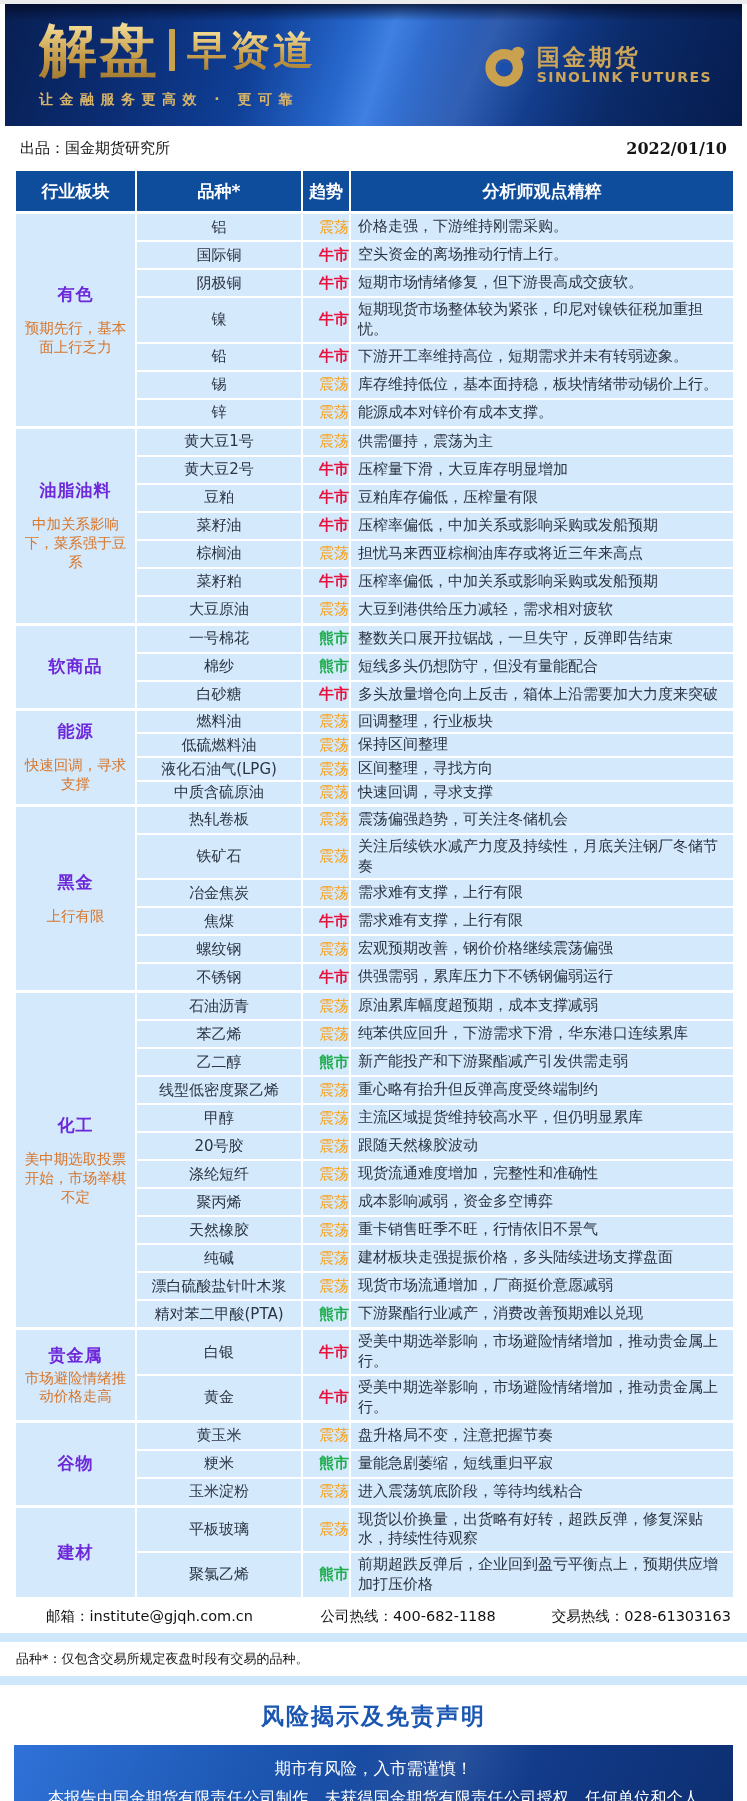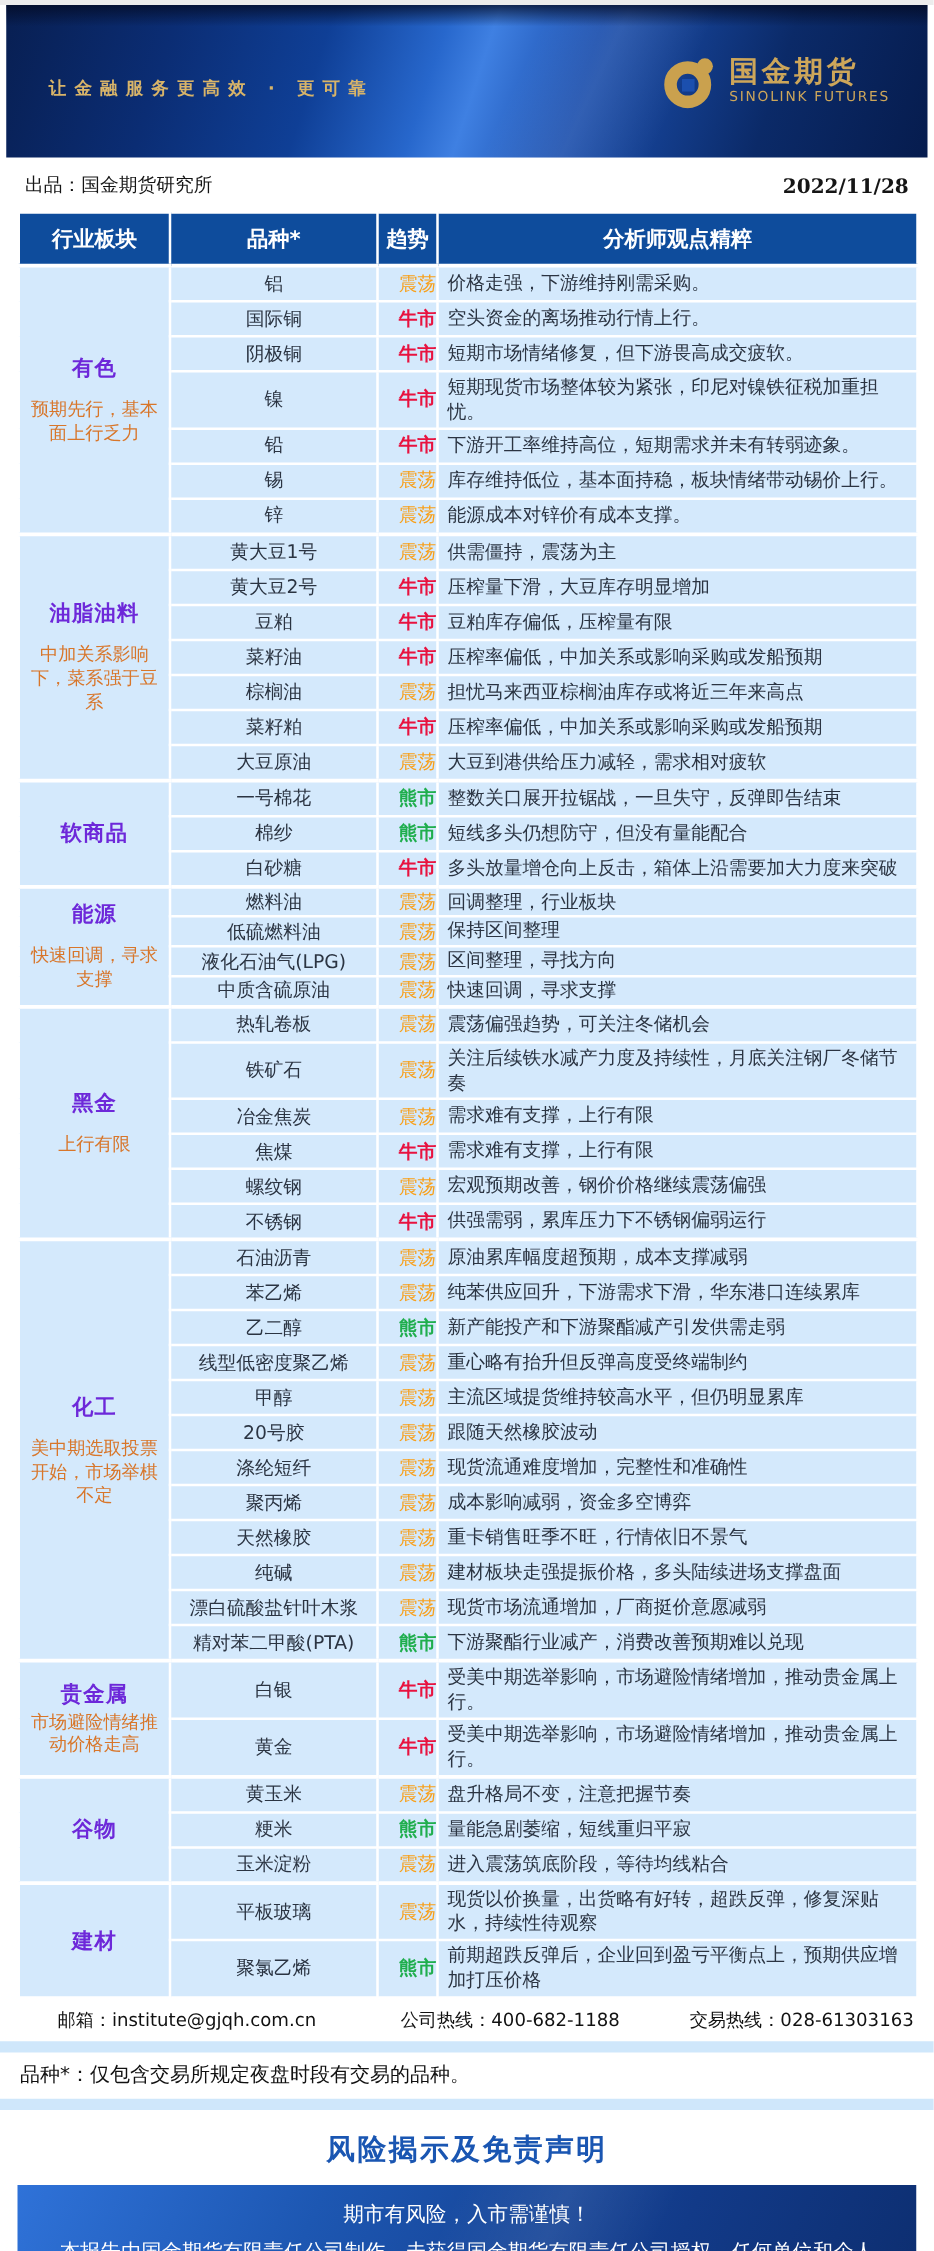--- a/index.html
+++ b/index.html
@@ -19,21 +19,21 @@
   .brand-main{font-family:"DejaVu Serif","Liberation Serif",serif;font-size:58px;font-weight:bold;line-height:1;
     background:linear-gradient(180deg,#f0d78f 10%,#caa14e 55%,#a87f33 95%);-webkit-background-clip:text;background-clip:text;color:transparent;letter-spacing:2px;}
   .brand-bar{display:inline-block;width:6px;height:42px;background:#caa14e;margin:0 12px 0 10px;border-radius:1px;}
   .brand-sub{font-size:40px;font-weight:800;letter-spacing:3px;line-height:1;
     background:linear-gradient(180deg,#f0d78f 10%,#caa14e 60%,#b0863a 95%);-webkit-background-clip:text;background-clip:text;color:transparent;}
   .tagline{margin-top:12px;font-size:14px;color:#d8b469;letter-spacing:6.5px;font-weight:bold;}
   .logo{position:relative;display:flex;align-items:center;gap:9px;}
   .logo-icon{width:44px;height:44px;flex:0 0 auto;}
   .logo-text{line-height:1.1;}
   .logo-cn{font-size:23px;font-weight:bold;letter-spacing:3px;color:#cda65a;}
-  .logo-en{font-size:11px;font-weight:normal;letter-spacing:1.4px;color:#cda65a;}
+  .logo-en{font-size:14px;font-weight:bold;letter-spacing:1.4px;color:#cda65a;}
 
   
   .meta{display:flex;justify-content:space-between;align-items:center;padding:13px 20px 9px;}
   .meta-producer{font-size:15px;color:#151515;}
   .meta-date{font-size:16px;color:#151515;font-weight:bold;font-family:"DejaVu Serif","Liberation Serif",serif;}
 
   
   table.report{margin:2px 14px 0;width:719px;border-collapse:collapse;table-layout:fixed;}
   col.c-sector{width:121px;} col.c-variety{width:166px;} col.c-trend{width:48px;} col.c-view{width:384px;}
   table.report th{background:#0e4c9c;color:#fff;font-size:17px;font-weight:bold;height:40px;border:2px solid #fff;padding:0;}
@@ -46,54 +46,59 @@
   .sector-name{font-size:17px;font-weight:bold;color:#6d28d9;letter-spacing:1px;}
   .sector-note{margin-top:13px;font-size:14.5px;color:#d8762a;line-height:1.3;}
   tr.compact td.variety, tr.compact td.trend{height:15px;padding:1px 0;}
   tr.compact td.view{padding-top:1px;padding-bottom:1px;}
   .t-bold{font-weight:bold;}
 
   
   .contact{display:flex;justify-content:space-between;align-items:center;padding:8px 16px 7px;font-size:14.5px;color:#111;margin-left:30px;}
   .contact .hotline{margin-left:auto;margin-right:56px;}
   .strip{height:9px;background:#cfe7fb;}
-  .variety-note{padding:8px 16px;font-size:16px;color:#111;}
+  .variety-note{padding:8px 16px;font-size:13px;color:#111;}
   .risk-title{margin:16px 0 13px;text-align:center;font-size:23px;font-weight:bold;color:#1a56b2;letter-spacing:2px;}
   .risk-box{position:relative;margin:0 14px 12px;padding:13px 34px 58px;box-sizing:border-box;color:#fff;
     background:linear-gradient(115deg,#2f72d8 0%,#1d57b2 28%,#123a88 62%,#0a2762 100%);}
   .risk-box::before{content:"";position:absolute;inset:0;
     background:linear-gradient(115deg,rgba(255,255,255,0) 40%,rgba(255,255,255,.08) 50%,rgba(255,255,255,0) 60%);pointer-events:none;}
   .risk-warning{text-align:center;font-size:16.5px;margin-bottom:5px;}
   .risk-body{font-size:16px;line-height:1.62;text-align:justify;}
 </style>
 </head>
 <body>
 
 <div class="page">
 
   <div class="banner">
     <div class="brand">
+      <div class="brand-line">
+        <span class="brand-main">解盘</span>
+        <span class="brand-bar"></span>
+        <span class="brand-sub">早资道</span>
+      </div>
       <div class="tagline">让金融服务更高效 · 更可靠</div>
     </div>
     <div class="logo">
       <svg class="logo-icon" viewBox="0 0 48 48" aria-hidden="true">
         <circle cx="22" cy="27" r="15" fill="none" stroke="#caa14e" stroke-width="11"></circle>
         <rect x="17" y="22" width="11" height="11" fill="#1b4fae"></rect>
         <circle cx="37" cy="11" r="7" fill="#caa14e"></circle>
       </svg>
       <div class="logo-text">
         <div class="logo-cn">国金期货</div>
         <div class="logo-en">SINOLINK FUTURES</div>
       </div>
     </div>
   </div>
 
   <div class="meta">
     <span class="meta-producer">出品：国金期货研究所</span>
-    <span class="meta-date">2022/11/28</span>
+    <span class="meta-date">2022/01/10</span>
   </div>
 
   <table class="report">
     <colgroup>
         <col class="c-sector">
         <col class="c-variety">
         <col class="c-trend">
         <col class="c-view">
       </colgroup>
     <thead>

